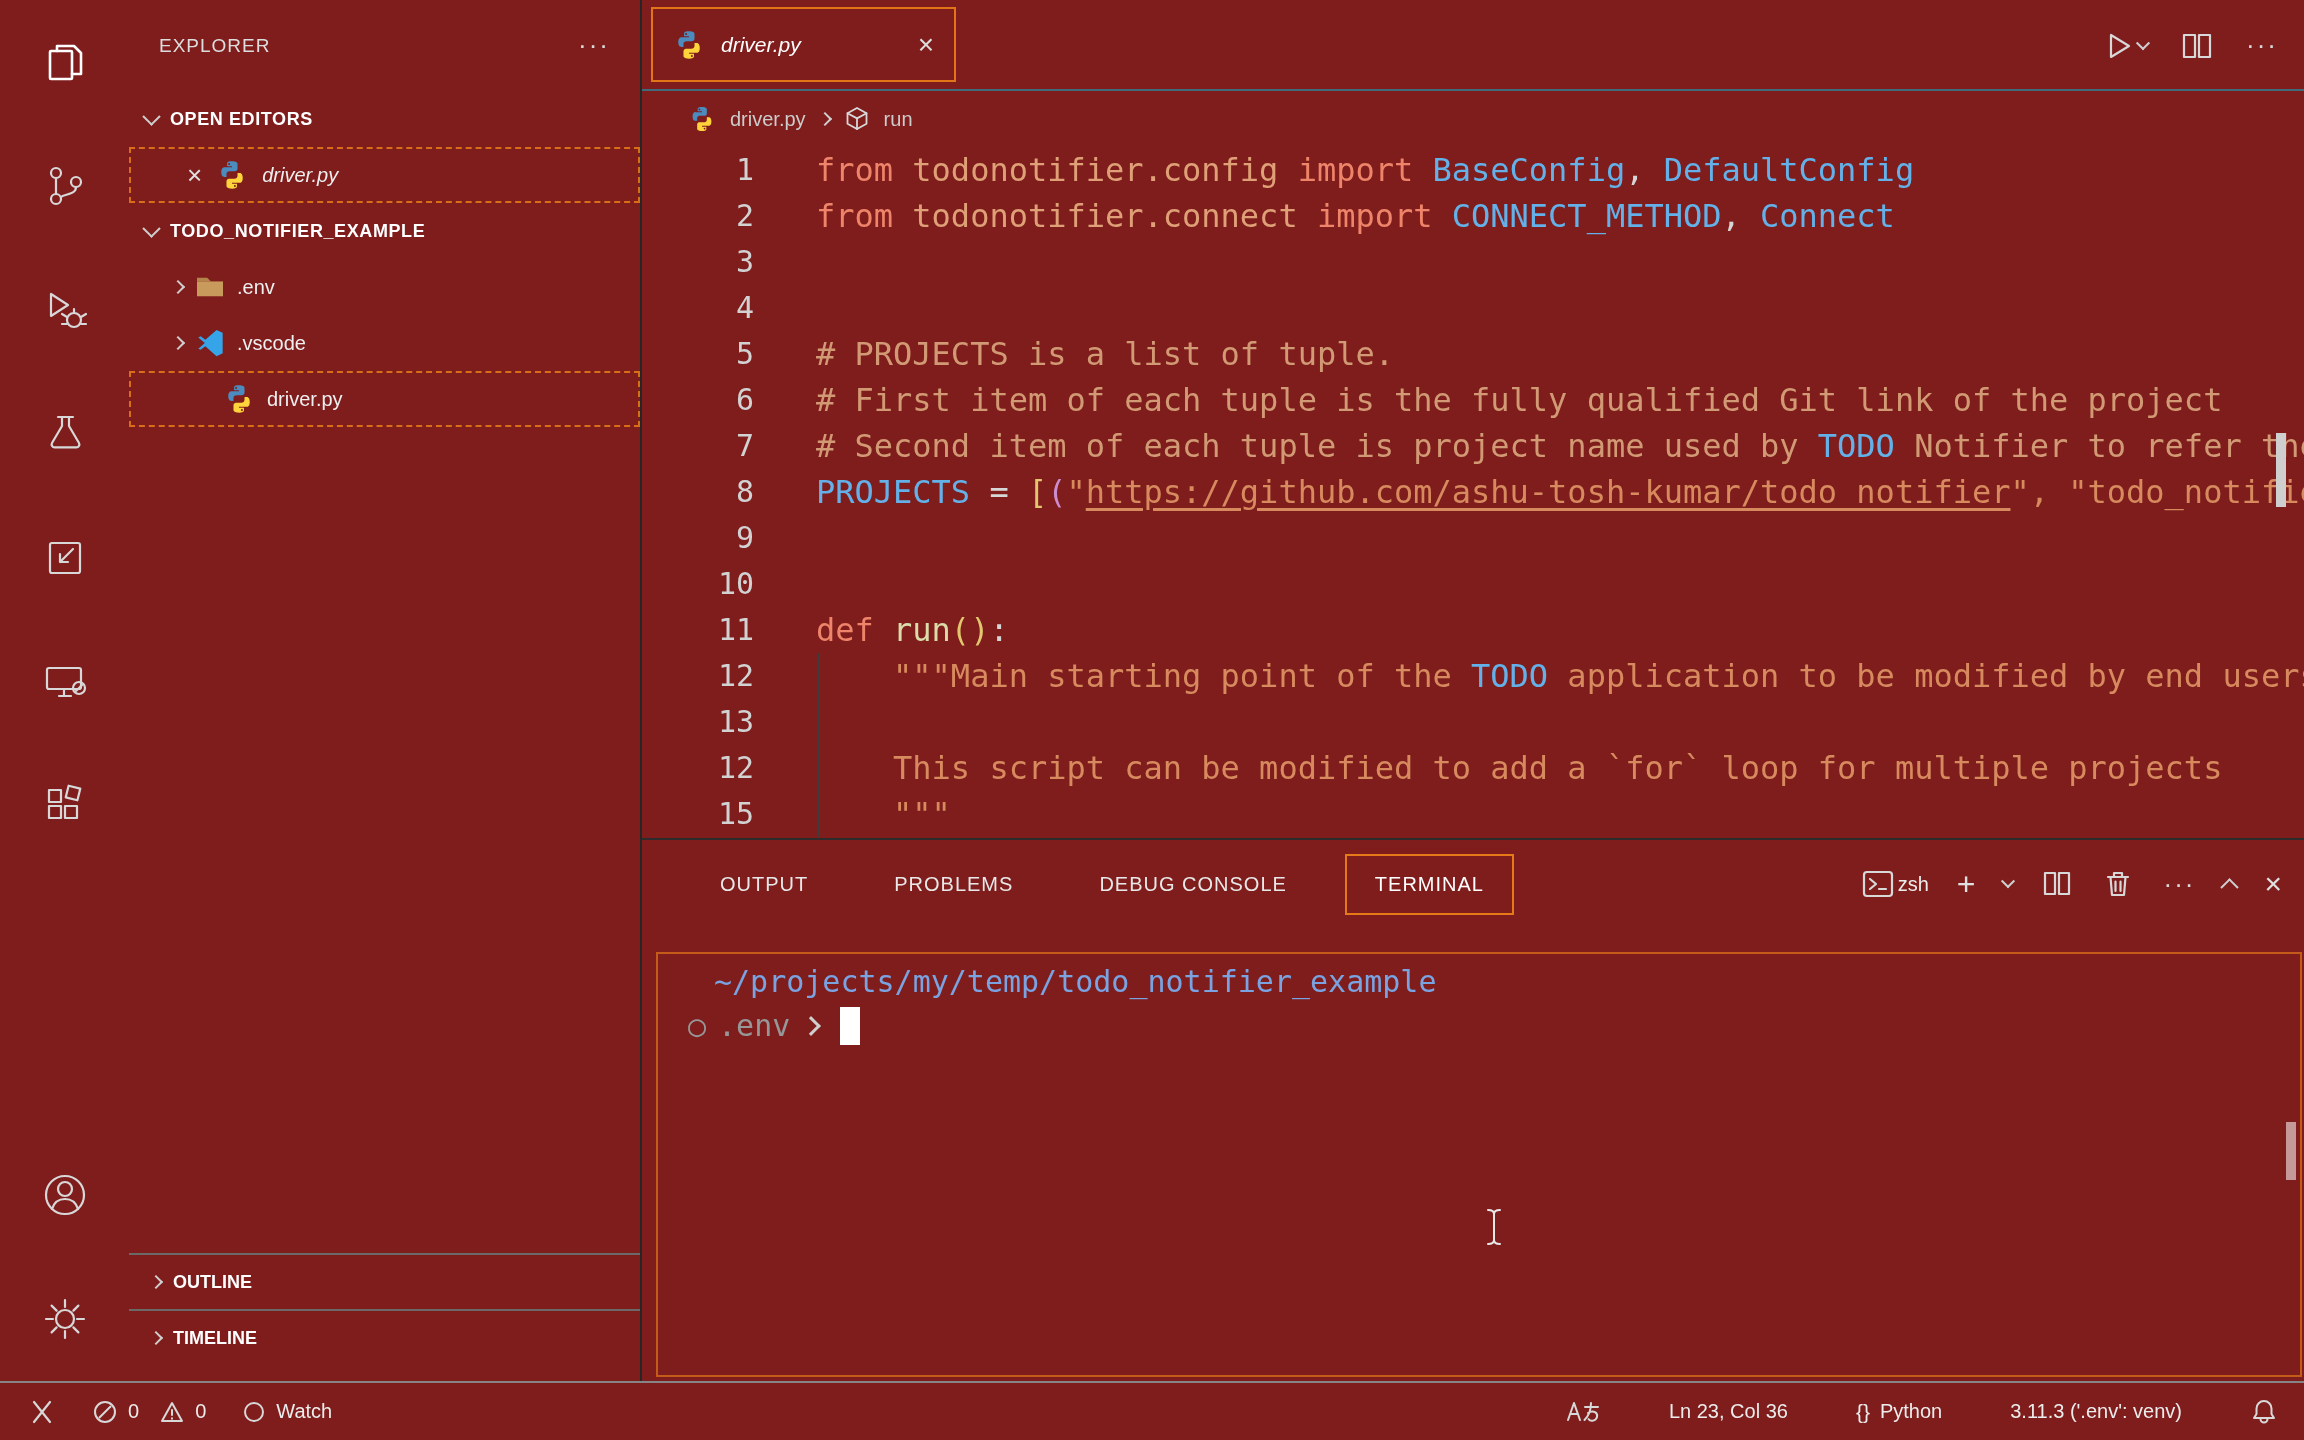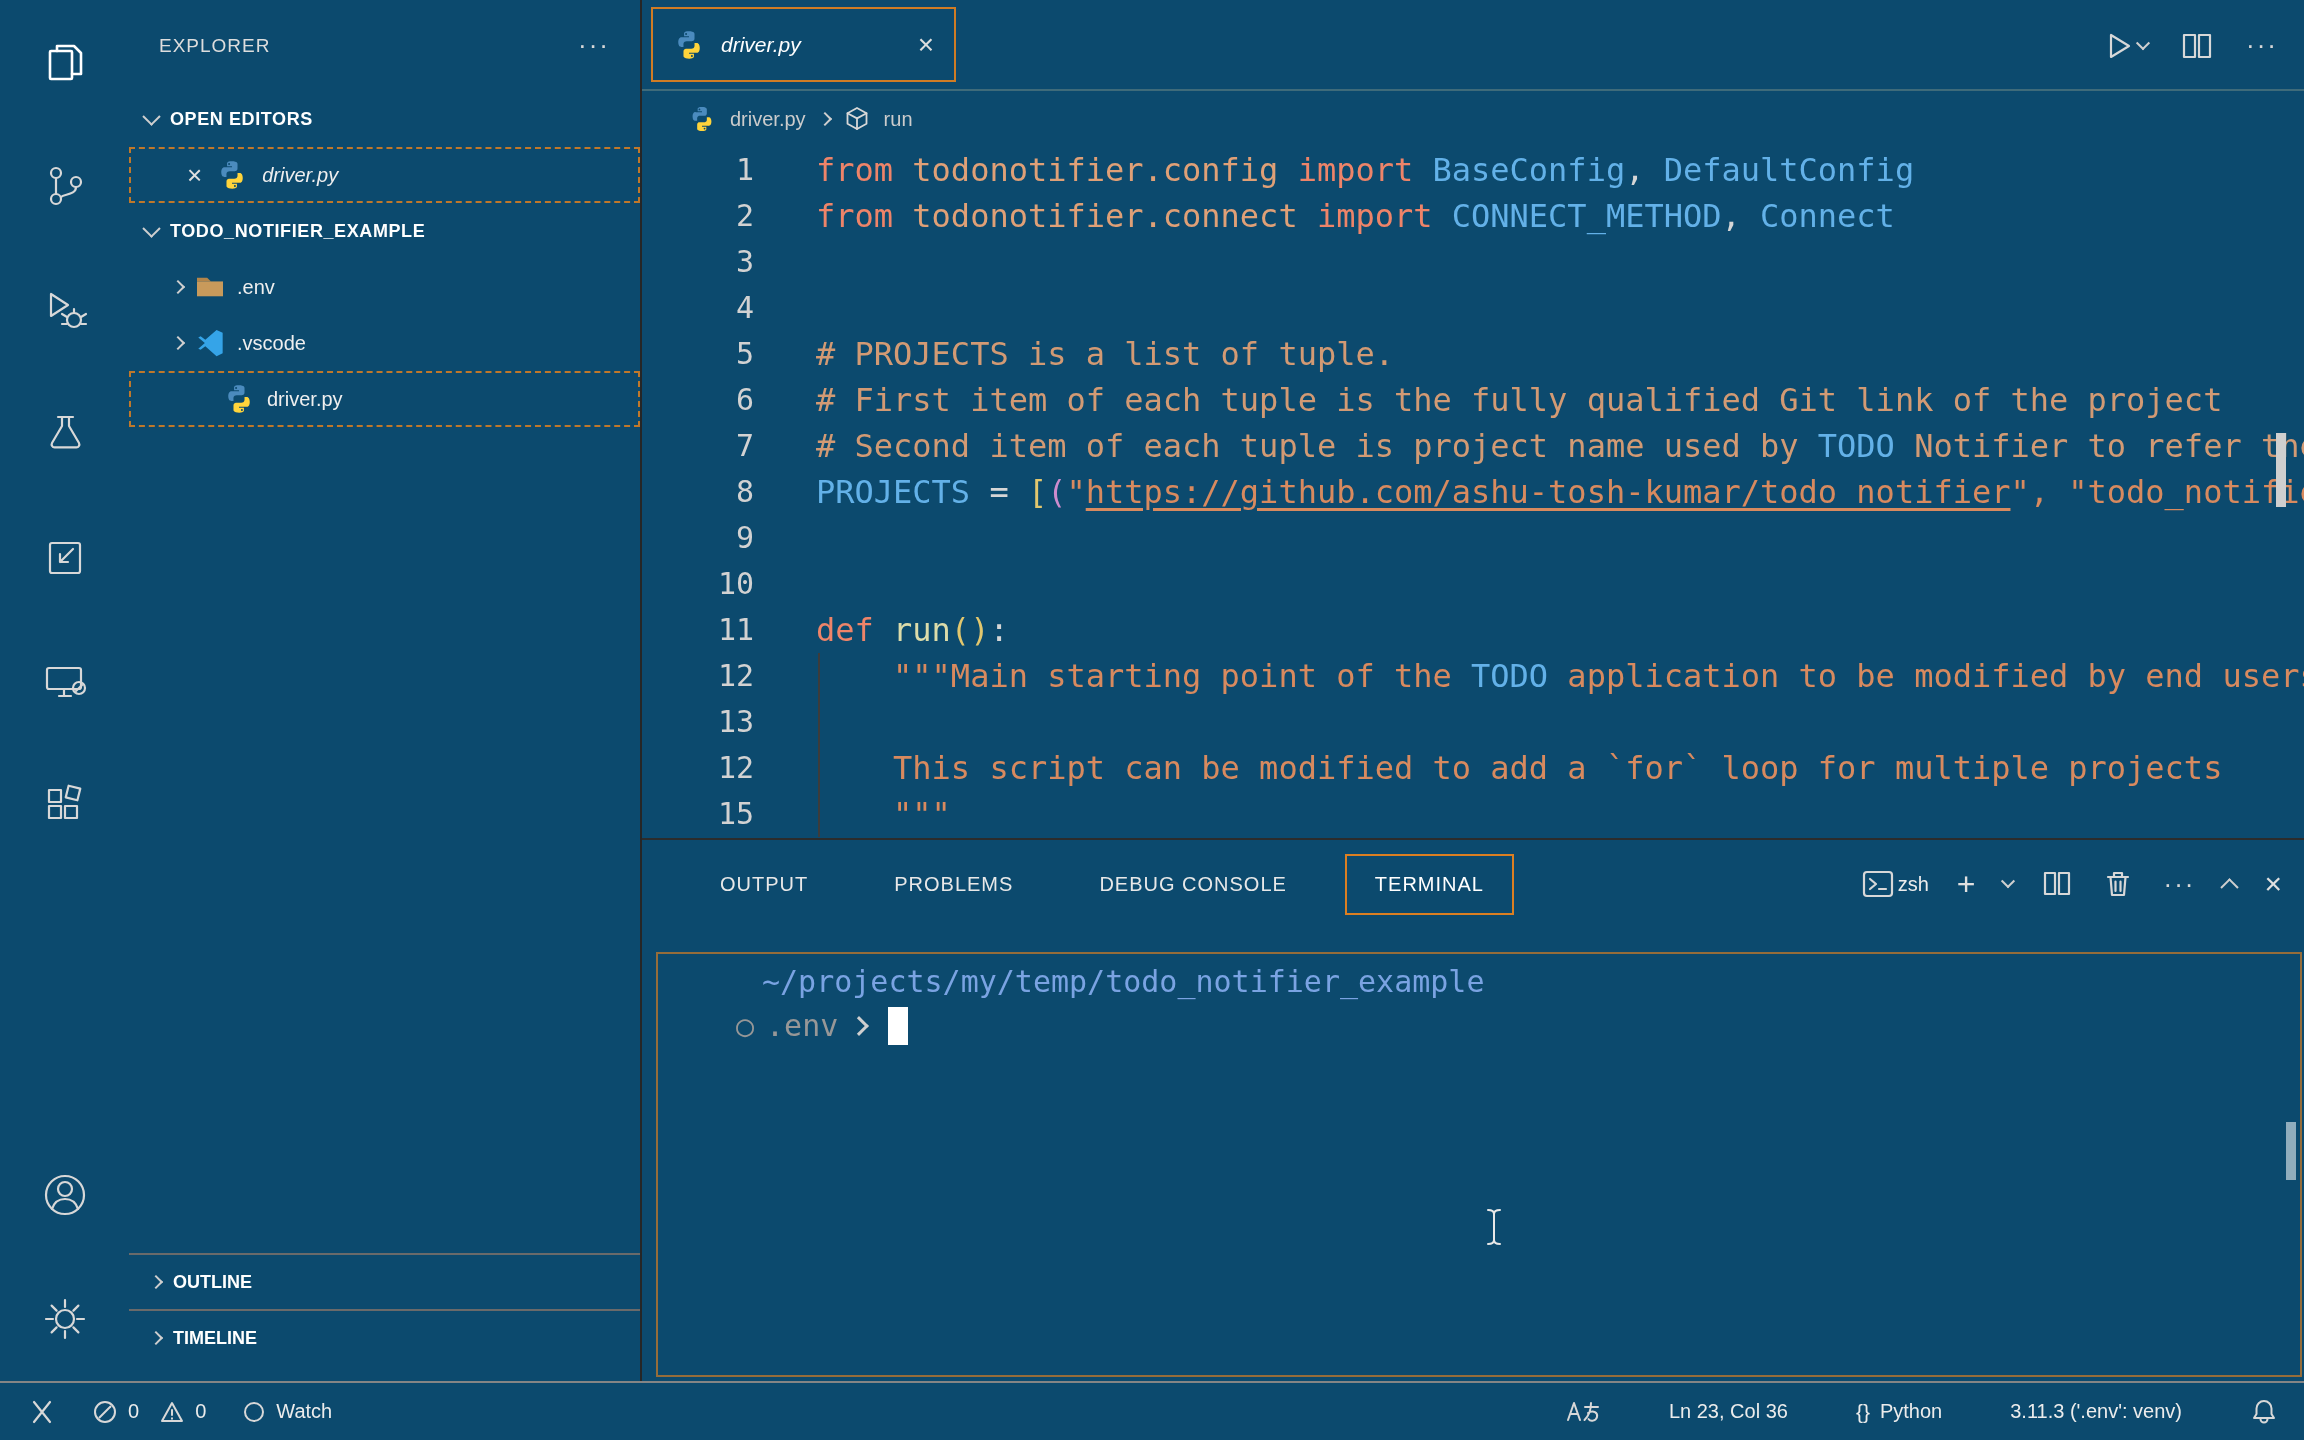--- a/index.html
+++ b/index.html
@@ -1,16 +1,16 @@
 <!DOCTYPE html>
 <html><head>
 <meta charset="utf-8">
 <style>
   html,body{margin:0;padding:0;background:#000;}
-  .screen{position:relative;width:2304px;height:1440px;background:#0c4a6e;overflow:hidden;
+  .screen{position:relative;width:2304px;height:1440px;background:#7f1d1d;overflow:hidden;
           font-family:"Liberation Sans",sans-serif;color:#e6e6e6;}
   svg{display:block;}
   .ic{stroke:#d8d8d8;stroke-width:2.2;fill:none;stroke-linecap:round;stroke-linejoin:round;}
 
   
   .activitybar{position:absolute;left:0;top:0;width:129px;height:1381px;display:flex;flex-direction:column;}
   .ab-item{height:124px;display:flex;align-items:center;justify-content:center;cursor:pointer;}
   .ab-bottom{margin-top:auto;}
   .ab-item.active .ic{stroke:#ffffff;stroke-width:2.6;}
 
@@ -65,21 +65,21 @@
   
   .panel{position:absolute;top:838px;left:0;right:0;height:543px;border-top:2px solid #2c2c2c;box-sizing:border-box;}
   .panel-tabs{position:absolute;left:50px;top:0;height:88px;display:flex;align-items:center;gap:30px;}
   .ptab{padding:17px 28px;font-size:20px;letter-spacing:1px;color:#e8e8e8;cursor:pointer;}
   .ptab.active{border:2px solid rgba(243,133,24,.9);color:#ffffff;}
   .panel-actions{position:absolute;right:22px;top:0;height:88px;display:flex;align-items:center;gap:28px;}
   .pa-text{font-size:20px;color:#ececec;}
   .pa-plus{font-size:32px;font-weight:300;color:#e0e0e0;cursor:pointer;}
   .pa-close{font-size:30px;color:#e0e0e0;cursor:pointer;}
 
-  .terminal-box{position:absolute;left:14px;right:2px;top:112px;bottom:4px;border:2px solid rgba(243,133,24,.6);box-sizing:border-box;padding-left:48px;}
+  .terminal-box{position:absolute;left:14px;right:2px;top:112px;bottom:4px;border:2px solid rgba(243,133,24,.6);box-sizing:border-box;}
   .term-content{padding:6px 0 0 30px;font-family:"DejaVu Sans Mono",monospace;font-size:30px;line-height:44px;}
   .tline{white-space:pre;display:flex;align-items:center;}
   .t-path{color:#7aa3e2;padding-left:26px;display:block;}
   .t-dim{color:#979797;}
   .prompt-chev{width:14px;height:14px;border-width:3px;border-color:#cfcfcf;margin:0 10px 0 14px;}
   .t-cursor{display:inline-block;width:20px;height:38px;background:#ffffff;margin-left:12px;}
   .term-thumb{position:absolute;right:4px;top:168px;width:10px;height:58px;background:rgba(255,255,255,.55);}
   .mouse-cursor{position:absolute;left:825px;top:252px;}
 
   

